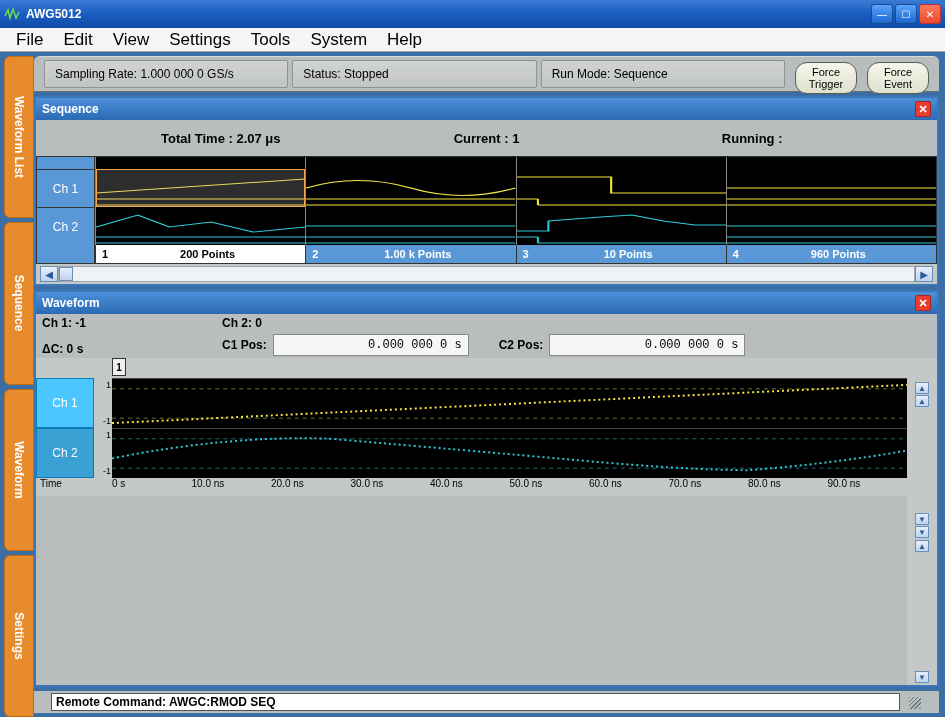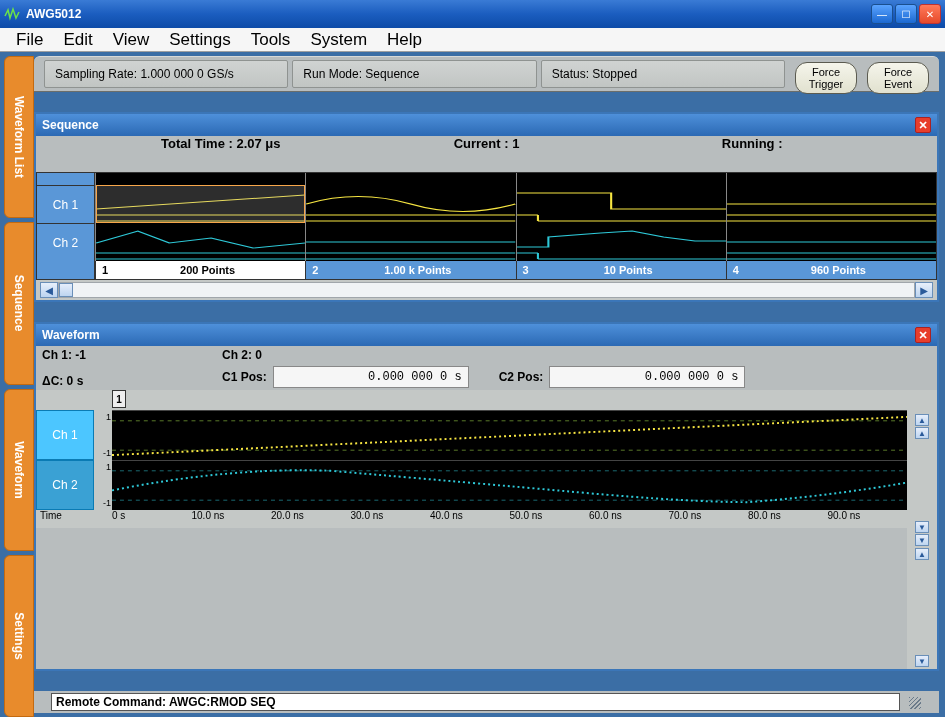--- a/index.html
+++ b/index.html
@@ -21,30 +21,30 @@
 .status-toolbar { background: #b8bdbe; height: 36px; display: flex; align-items: center; padding: 4px 10px; gap: 4px; border-top: 1px solid #d7d9d8; border-bottom: 1px solid #6b6e6b; margin: 4px 6px 0 40px; border-radius: 6px 6px 0 0; }
 .status-box { background: linear-gradient(#d0d3d2,#c1c5c3); border: 1px solid #8f9391; font-size: 12px; padding: 6px 10px; flex: 1; border-radius: 2px; }
 .pill-btn { background: linear-gradient(#f5f5eb,#e1e1cf); border: 1px solid #5b5b50; border-radius: 12px; font-size: 11px; text-align: center; padding: 3px 12px; line-height: 1.1; margin-left: 6px; width: 62px; cursor: pointer; margin-top: 8px; }
 
 
 .app-body { display: flex; height: calc(100% - 52px); }
 .left-tabs { display: flex; flex-direction: column; width: 34px; padding: 4px 0 0 4px; gap: 4px; }
 .tab-outer { background: #e88b2c; border: 1px solid #c46a10; border-radius: 6px 0 0 6px; flex: 1; position: relative; cursor: pointer; }
 .tab-outer span { position: absolute; left: 50%; top: 50%; transform: translate(-50%,-50%) rotate(90deg); white-space: nowrap; color: white; font-size: 12px; font-weight: bold; }
 
-.main { flex: 1; padding: 4px 6px 4px 0; display: flex; flex-direction: column; gap: 20px; }
+.main { flex: 1; padding: 4px 6px 4px 0; display: flex; flex-direction: column; gap: 4px; }
 
 
 .panel { border: 2px solid #3b76b8; background: #c8cbc9; display: flex; flex-direction: column; }
 .panel-header { background: linear-gradient(#4e90da,#2b69b4); color: white; font-size: 12px; font-weight: bold; padding: 3px 6px; display: flex; align-items: center; }
 .panel-header .spacer { flex: 1; }
 .close-x { width: 16px; height: 16px; background: #e83d2b; color: white; display: flex; align-items: center; justify-content: center; font-size: 11px; border: 1px solid #a22; border-radius: 2px; cursor: pointer; }
 
 
-.seq-info { display: flex; background: #b8bdbe; height: 36px; font-size: 13px; font-weight: bold; padding: 0 52px; }
+.seq-info { display: flex; background: #b8bdbe; height: 36px; align-items: center; font-size: 13px; font-weight: bold; padding: 0 52px; }
 .seq-info > div { flex: 1; text-align: center; }
 .seq-table { border: 1px solid #333; }
 .seq-row { display: flex; height: 38px; }
 .seq-row.footer { height: 18px; }
 .seq-ch-label { width: 58px; background: #5a97d7; color: white; font-size: 12px; display: flex; align-items: center; justify-content: center; border-right: 1px solid #333; border-top: 1px solid #333; }
 .seq-cell-hdr { width: 58px; background: #5a97d7; border-right: 1px solid #333; }
 .seq-cells { flex: 1; display: flex; background: black; }
 .seq-cell { flex: 1; border-left: 1px solid #888; position: relative; }
 .seq-cell.sel::after { content:""; position:absolute; inset:0; border: 1px solid #f7a64a; background: rgba(180,180,180,0.25); pointer-events:none; }
 .seq-footer-cells { flex: 1; display: flex; }
@@ -130,22 +130,22 @@
       </div>
     <div class="tab-outer">
         <span>Settings</span>
       </div>
   </div>
 
   <div class="main">
 
     <div class="status-toolbar" style="margin:0 0 0 0;">
       <div class="status-box">Sampling Rate: 1.000 000 0 GS/s</div>
+      <div class="status-box">Status: Stopped</div>
       <div class="status-box">Run Mode: Sequence</div>
-      <div class="status-box">Status: Stopped</div>
       <div class="pill-btn" style="white-space:pre-line;">Force
 Trigger</div>
       <div class="pill-btn" style="white-space:pre-line;">Force
 Event</div>
     </div>
 
     <div class="panel">
       <div class="panel-header">
         <span>Sequence</span>
         <span class="spacer"></span>

